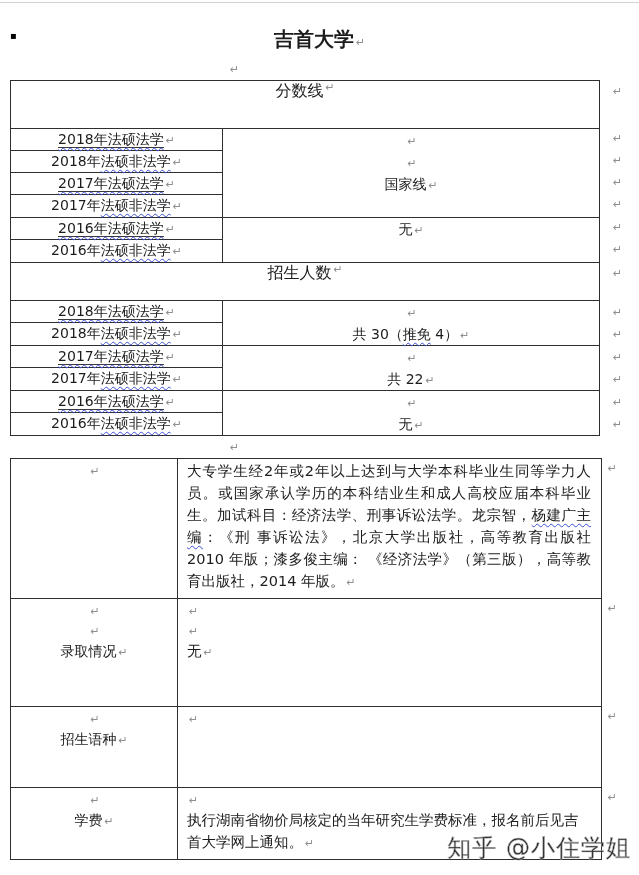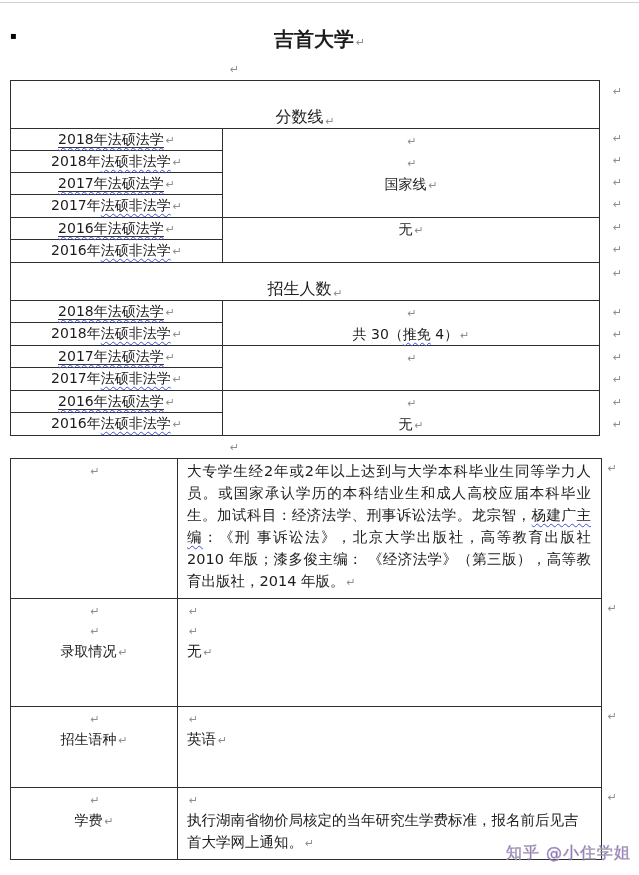--- a/index.html
+++ b/index.html
@@ -21,21 +21,21 @@
     line-height:26px;
   }
   .pil{color:var(--pil);font-size:11px;font-weight:normal;margin-left:2px;}
   .empty-par{height:24px;line-height:24px;padding-left:228px;}
   .gap-par{height:22px;line-height:20px;padding-left:228px;}
 
   
   .tbl{border:1px solid var(--bd);margin-left:10px;position:relative;box-sizing:border-box;}
   .tbl1{width:590px;}
   .hr{border-bottom:1px solid var(--bd);}
-  .sect-hdr{display:flex;align-items:flex-end;justify-content:center;font-size:16px;}
+  .sect-hdr{display:flex;align-items:flex-start;justify-content:center;font-size:16px;}
   .sect-hdr.h1{height:47px;}
   .sect-hdr.h2{height:37px;}
   .group{display:flex;}
   .glabels{width:212px;border-right:1px solid var(--bd);box-sizing:border-box;}
   .grow{height:22px;line-height:21px;text-align:center;border-bottom:1px solid var(--bd);box-sizing:border-box;font-size:14px;}
   .grow:last-child{border-bottom:none;}
   .gvalue{flex:1;font-size:14px;}
   .vline{height:22px;line-height:22px;text-align:center;}
   .wavy{
     text-decoration-line:underline;text-decoration-style:wavy;
@@ -52,22 +52,22 @@
   .irow{display:flex;position:relative;border-bottom:1px solid var(--bd);}
   .irow:last-child{border-bottom:none;}
   .ilabel{width:167px;border-right:1px solid var(--bd);box-sizing:border-box;text-align:center;padding-top:1px;}
   .icontent{flex:1;padding:1px 10px 4px 9px;line-height:22px;font-size:14.5px;}
   .pline{height:20px;line-height:20px;}
   .lbl-line{height:22px;line-height:22px;}
   .jtext{text-align:justify;}
   .rowmark{position:absolute;right:-16px;top:3px;}
 
   .watermark{
-    position:absolute;right:8px;bottom:11px;font-size:16px;letter-spacing:1px;
-    color:#6d28d9;-webkit-text-stroke:0.6px #a8a8a8;opacity:0.85;
+    position:absolute;right:8px;bottom:11px;font-size:24px;letter-spacing:1px;
+    color:#000000;-webkit-text-stroke:0.6px #a8a8a8;opacity:0.85;
   }
 </style>
 </head>
 <body>
 
 <div class="top-rule"></div>
 <span class="bullet">▪</span>
 
 <div class="title">
   <span>吉首大学</span><span class="pil">↵</span>
@@ -124,20 +124,21 @@
     </div>
   </div>
 
   <div class="group hr">
     <div class="glabels">
       <div class="grow"><span class="u"><span class="wavy">2017年法硕法学</span></span><span class="pil">↵</span></div>
       <div class="grow"><span>2017年</span><span class="wavy">法硕非法学</span><span class="pil">↵</span></div>
     </div>
     <div class="gvalue">
       <div class="vline"><span class="pil">↵</span></div>
+      <div class="vline"><span>共 22</span><span class="pil">↵</span></div>
     </div>
   </div>
 
   <div class="group">
     <div class="glabels">
       <div class="grow"><span class="u"><span class="wavy">2016年法硕法学</span></span><span class="pil">↵</span></div>
       <div class="grow"><span>2016年</span><span class="wavy">法硕非法学</span><span class="pil">↵</span></div>
     </div>
     <div class="gvalue">
       <div class="vline"><span class="pil">↵</span></div>
@@ -191,21 +192,20 @@
     <span class="rowmark pil">↵</span>
   </div>
 
   <div class="irow" style="min-height:80px">
     <div class="ilabel">
       <div class="pline"><span class="pil">↵</span></div>
       <div class="lbl-line"><span>招生语种</span><span class="pil">↵</span></div>
     </div>
     <div class="icontent">
       <div class="pline"><span class="pil">↵</span></div>
-      <div><span>英语</span><span class="pil">↵</span></div>
     </div>
     <span class="rowmark pil">↵</span>
   </div>
 
   <div class="irow" style="min-height:60px">
     <div class="ilabel">
       <div class="pline"><span class="pil">↵</span></div>
       <div class="lbl-line"><span>学费</span><span class="pil">↵</span></div>
     </div>
     <div class="icontent">

